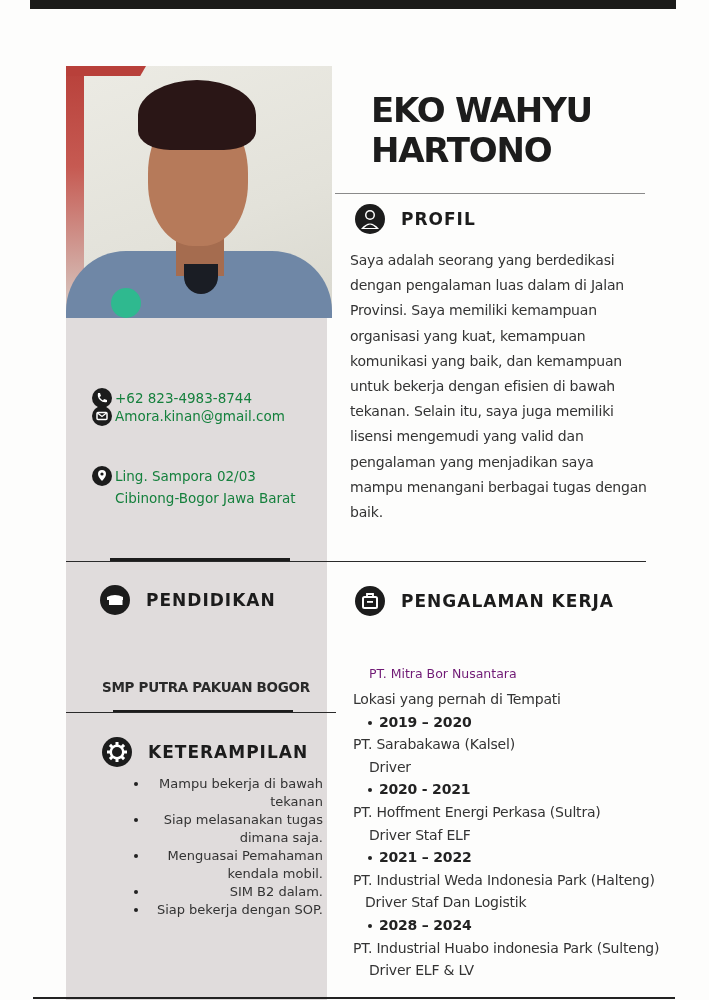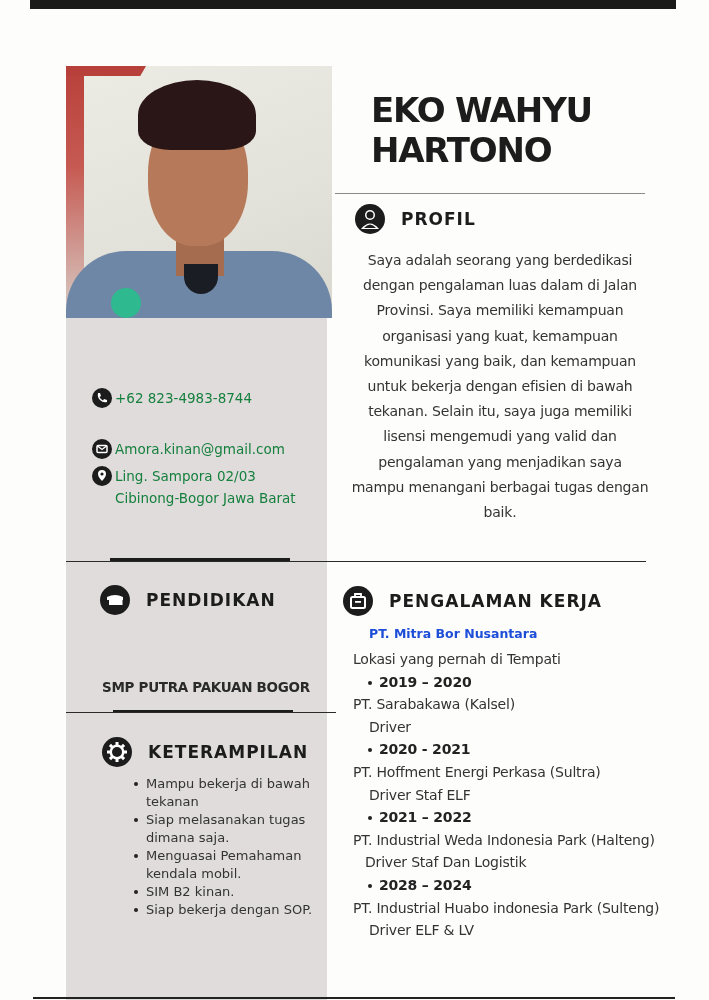--- a/index.html
+++ b/index.html
@@ -24,33 +24,33 @@
 
   .name { position: absolute; left: 371px; top: 90px; font-family: "DejaVu Sans", sans-serif; font-weight: bold; font-size: 34px; line-height: 40px; color: #1c1c1c; letter-spacing: -1.2px; }
 
   .hline { position: absolute; height: 1px; background: #2a2a2a; }
   .thick { position: absolute; height: 3px; background: #1c1c1c; }
 
   .sec-head { position: absolute; display: flex; align-items: center; gap: 16px; }
   .sec-head .icon { width: 30px; height: 30px; border-radius: 50%; background: #1c1c1c; position: relative; flex: none; }
   .sec-head .title { font-weight: bold; font-size: 17px; letter-spacing: 1px; color: #1c1c1c; }
 
-  .profile-text { position: absolute; left: 350px; top: 248px; width: 300px; font-size: 14px; line-height: 25.2px; color: #333; letter-spacing: -0.2px; text-align: center; }
+  .profile-text { position: absolute; left: 350px; top: 248px; width: 300px; font-size: 14px; line-height: 25.2px; color: #333; letter-spacing: -0.2px; }
 
   .contact { position: absolute; left: 92px; font-size: 13.5px; line-height: 22px; color: #15803d; display: flex; align-items: flex-start; gap: 3px; }
   .contact .cicon { width: 20px; height: 20px; border-radius: 50%; background: #1c1c1c; flex: none; position: relative; margin-top: 1px; }
 
   .edu { position: absolute; left: 102px; top: 679px; font-size: 13.5px; font-weight: bold; color: #2a2a2a; letter-spacing: -0.3px; }
 
   .skills { position: absolute; left: 133px; top: 775px; width: 190px; font-size: 13px; line-height: 18px; color: #333; list-style: none; }
-  .skills li { position: relative; padding-left: 13px; }
+  .skills li { position: relative; padding-left: 13px; text-align: right; }
   .skills li::before { content: ""; position: absolute; left: 1px; top: 7px; width: 4px; height: 4px; border-radius: 50%; background: #222; }
 
   .exp { position: absolute; left: 353px; top: 625px; width: 330px; font-size: 14px; color: #333; }
-  .exp .first-co { font-weight: bold; font-size: 12.5px; padding-left: 16px; height: 23px; line-height: 18px; color: #1d4ed8; }
+  .exp .first-co { font-weight: normal; font-size: 12.5px; padding-left: 16px; height: 23px; line-height: 18px; color: #701a75; margin-top: 40px; }
   .exp .line { height: 22.6px; line-height: 22.6px; white-space: nowrap; letter-spacing: -0.2px; }
   .exp .period { font-weight: bold; padding-left: 13px; position: relative; color: #222; }
   .exp .period span.dot { position: absolute; left: 15px; top: 10px; width: 4px; height: 4px; border-radius: 50%; background: #222; }
   .exp .period span.txt { padding-left: 13px; }
   .exp .role { padding-left: 16px; }
   .exp .role2 { padding-left: 12px; }
 </style>
 </head>
 <body>
 
@@ -90,21 +90,21 @@
 <div class="profile-text">Saya adalah seorang yang berdedikasi dengan pengalaman luas dalam di Jalan Provinsi. Saya memiliki kemampuan organisasi yang kuat, kemampuan komunikasi yang baik, dan kemampuan untuk bekerja dengan efisien di bawah tekanan. Selain itu, saya juga memiliki lisensi mengemudi yang valid dan pengalaman yang menjadikan saya mampu menangani berbagai tugas dengan baik.</div>
 
 <div class="contact" style="top:387px;">
   <span class="cicon">
     <svg width="20" height="20" viewBox="0 0 20 20">
         <path d="M6 5 L8 5 L9 8 L7.5 9 Q9 12 11 12.5 L12 11 L15 12 L15 14 Q11 15 8 12 Q5 9 6 5 Z" fill="#fff"></path>
       </svg>
   </span>
   <span>+62 823-4983-8744</span>
 </div>
-<div class="contact" style="top:438px;">
+<div class="contact" style="top:405px;">
   <span class="cicon">
     <svg width="20" height="20" viewBox="0 0 20 20">
         <rect x="5" y="6.5" width="10" height="7" rx="1" fill="none" stroke="#fff" stroke-width="1.5"></rect>
         <path d="M5.5 7 L10 10.5 L14.5 7" fill="none" stroke="#fff" stroke-width="1.3"></path>
       </svg>
   </span>
   <span>Amora.kinan@gmail.com</span>
 </div>
 <div class="contact" style="top:465px;">
   <span class="cicon">
@@ -152,25 +152,25 @@
         </g>
         <circle cx="15" cy="15" r="5" fill="#1c1c1c"></circle>
       </svg>
   </span>
   <span class="title">KETERAMPILAN</span>
 </div>
 <ul class="skills">
   <li>Mampu bekerja di bawah tekanan</li>
   <li>Siap melasanakan tugas dimana saja.</li>
   <li>Menguasai Pemahaman kendala mobil.</li>
-  <li>SIM B2 kinan.</li>
+  <li>SIM B2 dalam.</li>
   <li>Siap bekerja dengan SOP.</li>
 </ul>
 
-<div class="sec-head" style="left:343px; top:586px;">
+<div class="sec-head" style="left:355px; top:586px;">
   <span class="icon">
     <svg width="30" height="30" viewBox="0 0 30 30">
         <rect x="8" y="11" width="14" height="11" rx="1.5" fill="none" stroke="#fff" stroke-width="2"></rect>
         <path d="M12 11 L12 8 L18 8 L18 11" fill="none" stroke="#fff" stroke-width="1.8"></path>
         <rect x="12" y="15" width="6" height="1.8" fill="#fff"></rect>
       </svg>
   </span>
   <span class="title">PENGALAMAN KERJA</span>
 </div>
 

